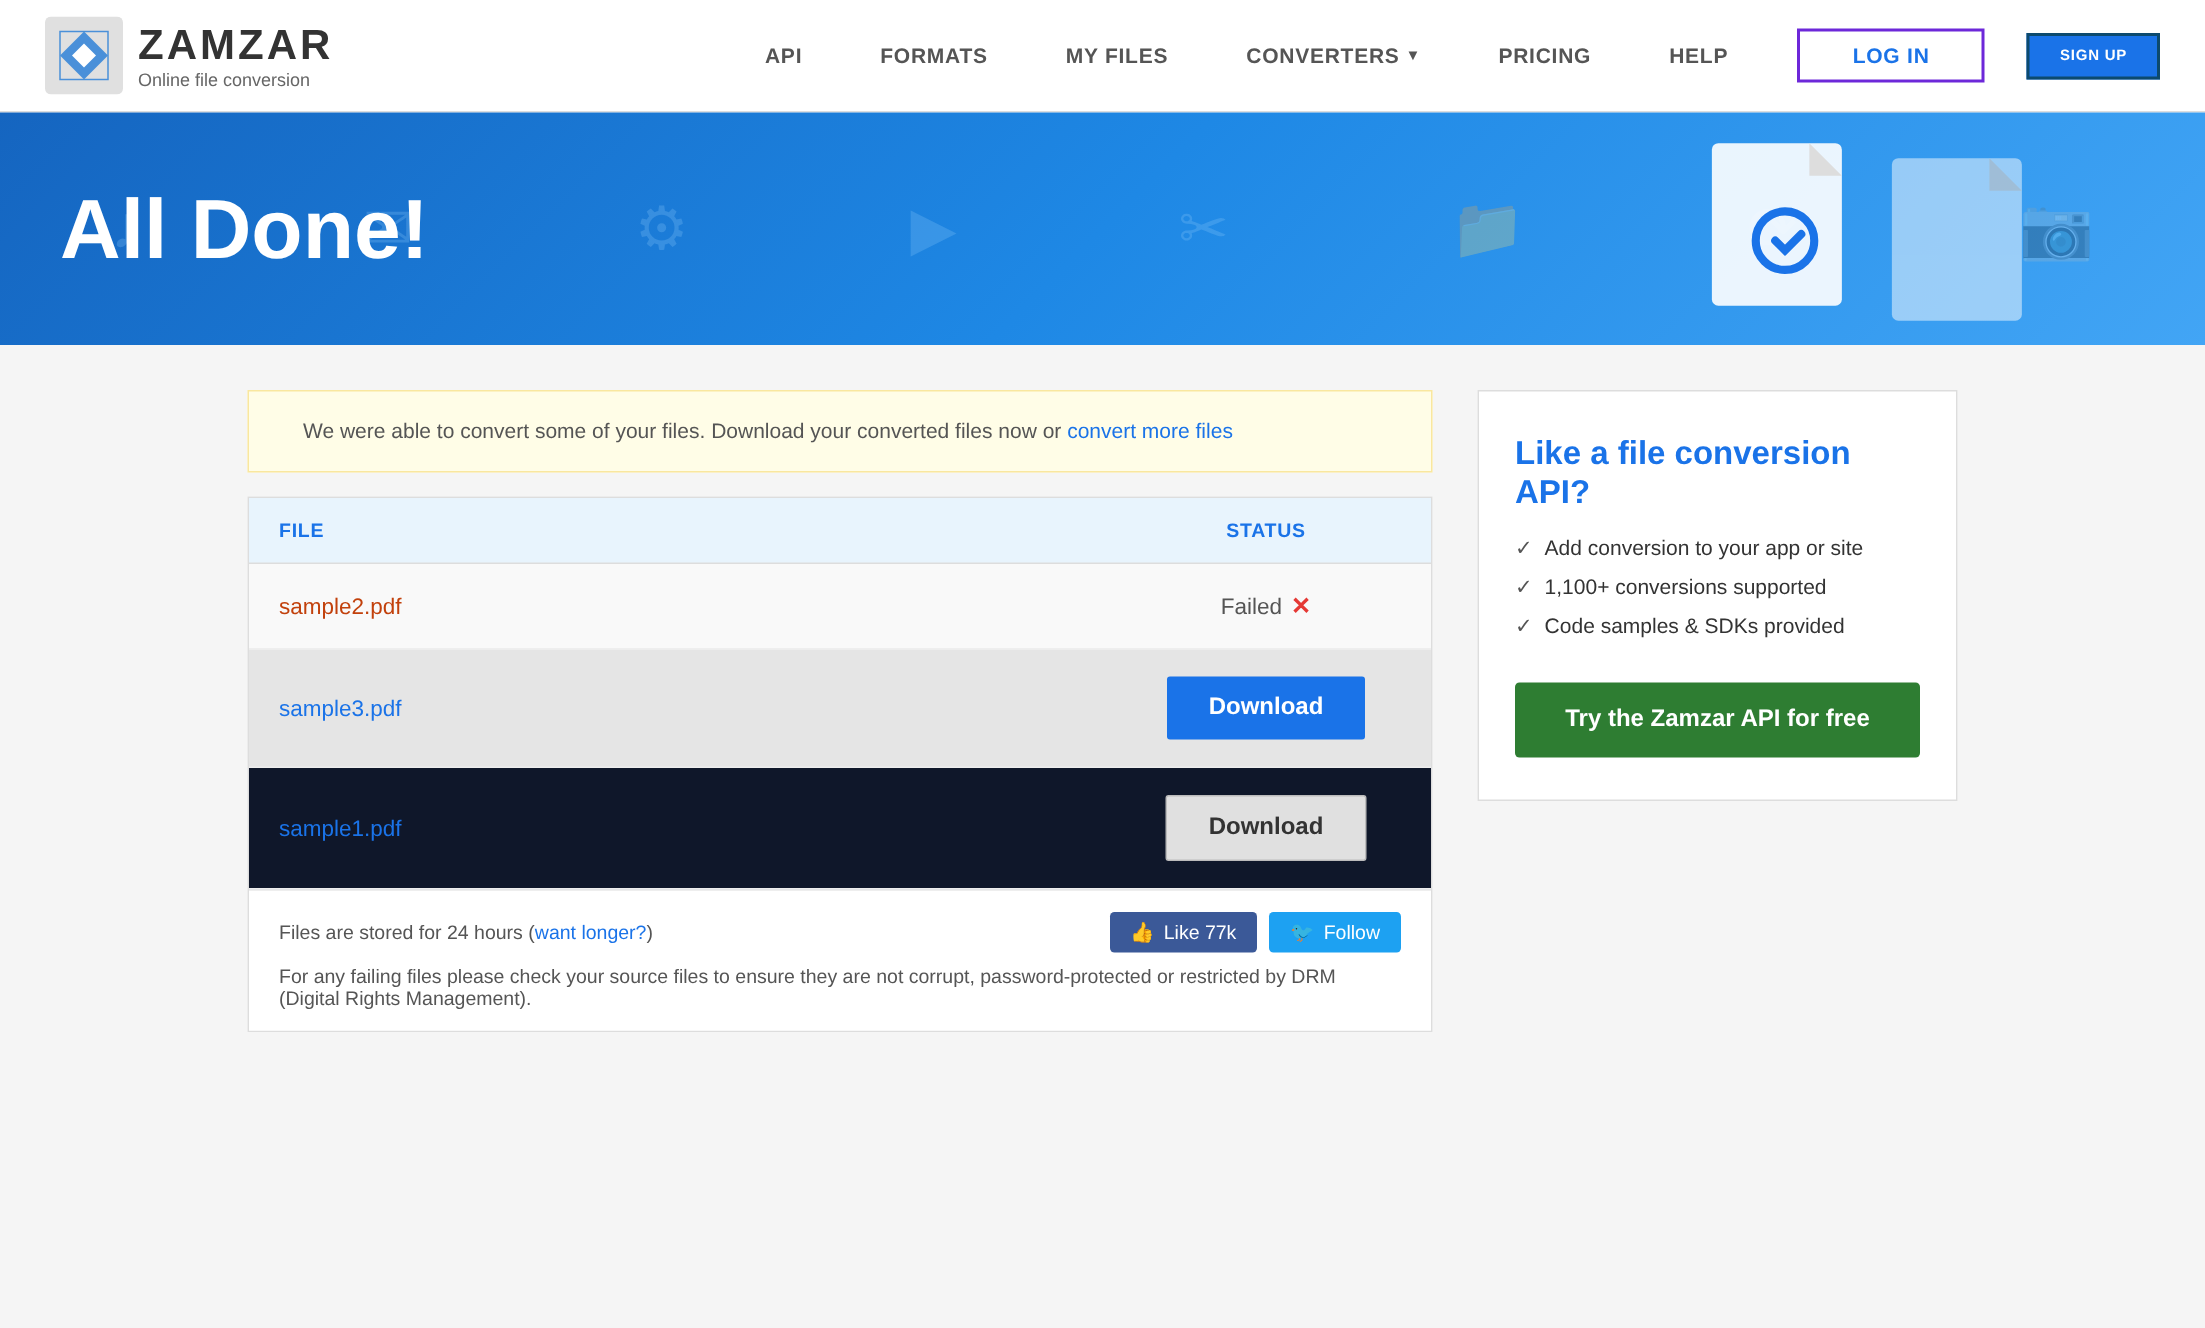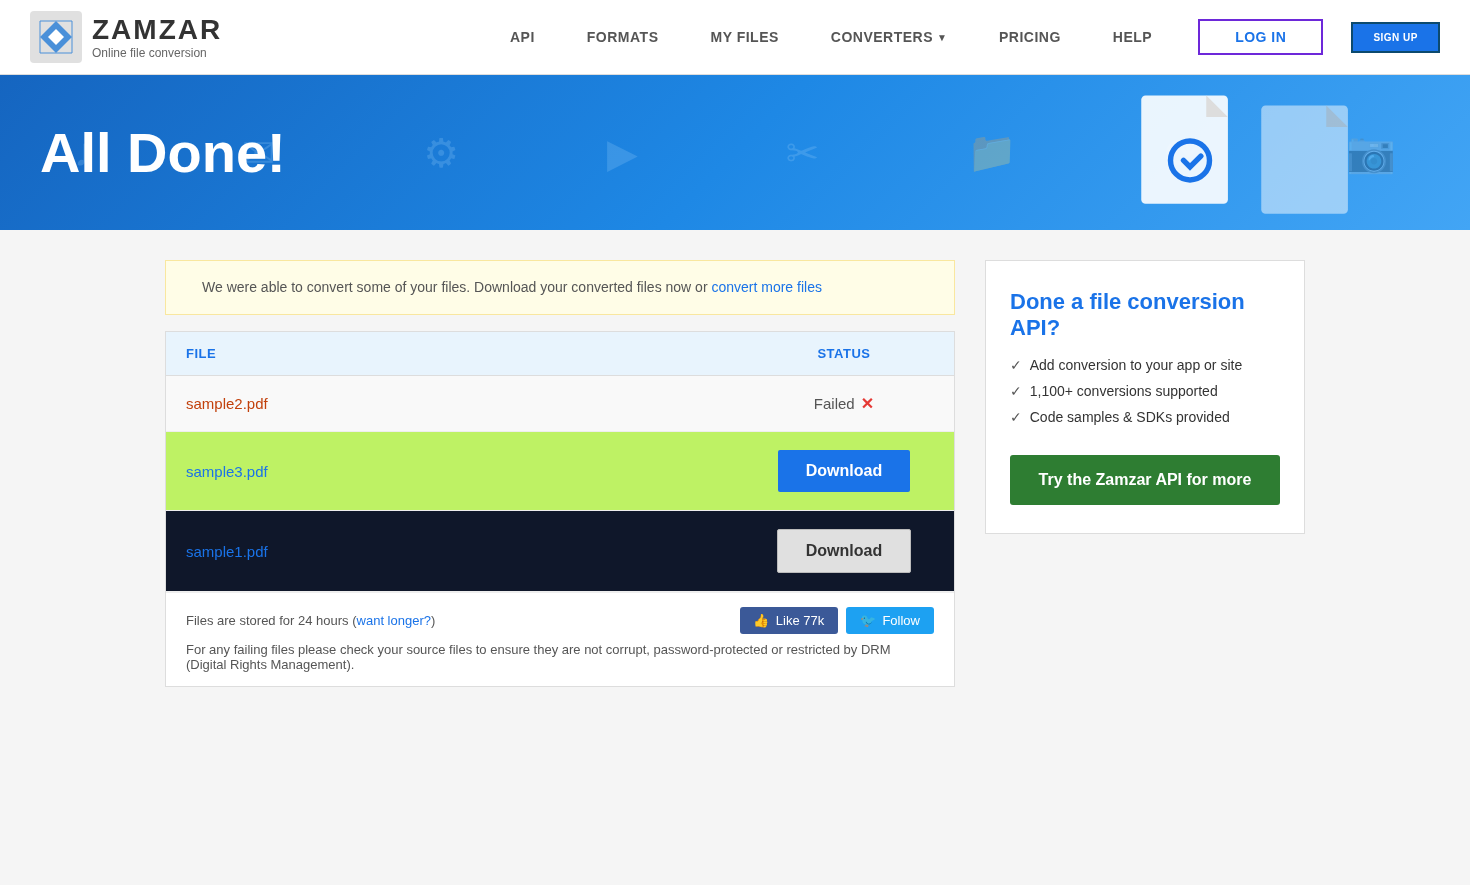--- a/index.html
+++ b/index.html
@@ -409,21 +409,21 @@
       <div class="file-row" style="background:#f9f9f9;">
         <div class="file-name">
           <span class="file-name-plain">sample2.pdf</span>
         </div>
         <div class="status-area">
           <span class="status-failed">Failed</span>
           <span class="failed-x">✕</span>
         </div>
       </div>
 
-      <div class="file-row" style="background:#bef264;">
+      <div class="file-row" style="background:#e5e5e5;">
         <div class="file-name">
           <a href="#">sample3.pdf</a>
         </div>
         <div class="status-area">
           <button class="btn-download-primary">Download</button>
         </div>
       </div>
 
       <div class="file-row" style="background:#0f172a;">
         <div class="file-name">
@@ -450,29 +450,29 @@
             </button>
           </div>
         </div>
         <div>For any failing files please check your source files to ensure they are not corrupt, password-protected or restricted by DRM (Digital Rights Management).</div>
       </div>
     </div>
   </div>
 
   <div class="right-col">
     <div class="api-card">
-      <div class="api-card-title">Done a file conversion API?</div>
+      <div class="api-card-title">Like a file conversion API?</div>
       <div class="api-feature">
         <span class="api-check">✓</span>
         <span>Add conversion to your app or site</span>
       </div>
       <div class="api-feature">
         <span class="api-check">✓</span>
         <span>1,100+ conversions supported</span>
       </div>
       <div class="api-feature">
         <span class="api-check">✓</span>
         <span>Code samples &amp; SDKs provided</span>
       </div>
-      <button class="btn-api">Try the Zamzar API for more</button>
+      <button class="btn-api">Try the Zamzar API for free</button>
     </div>
   </div>
 </div>
 
 </body></html>

